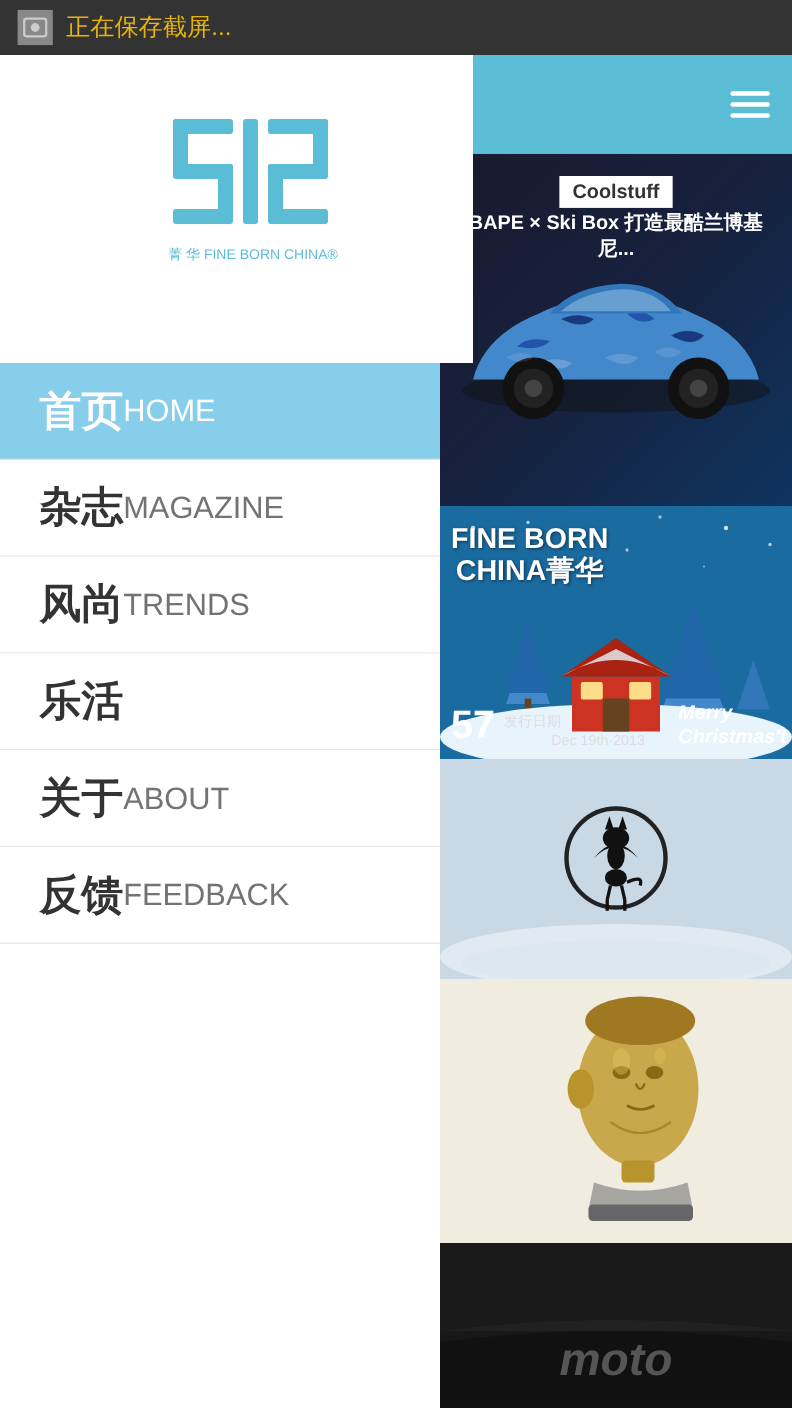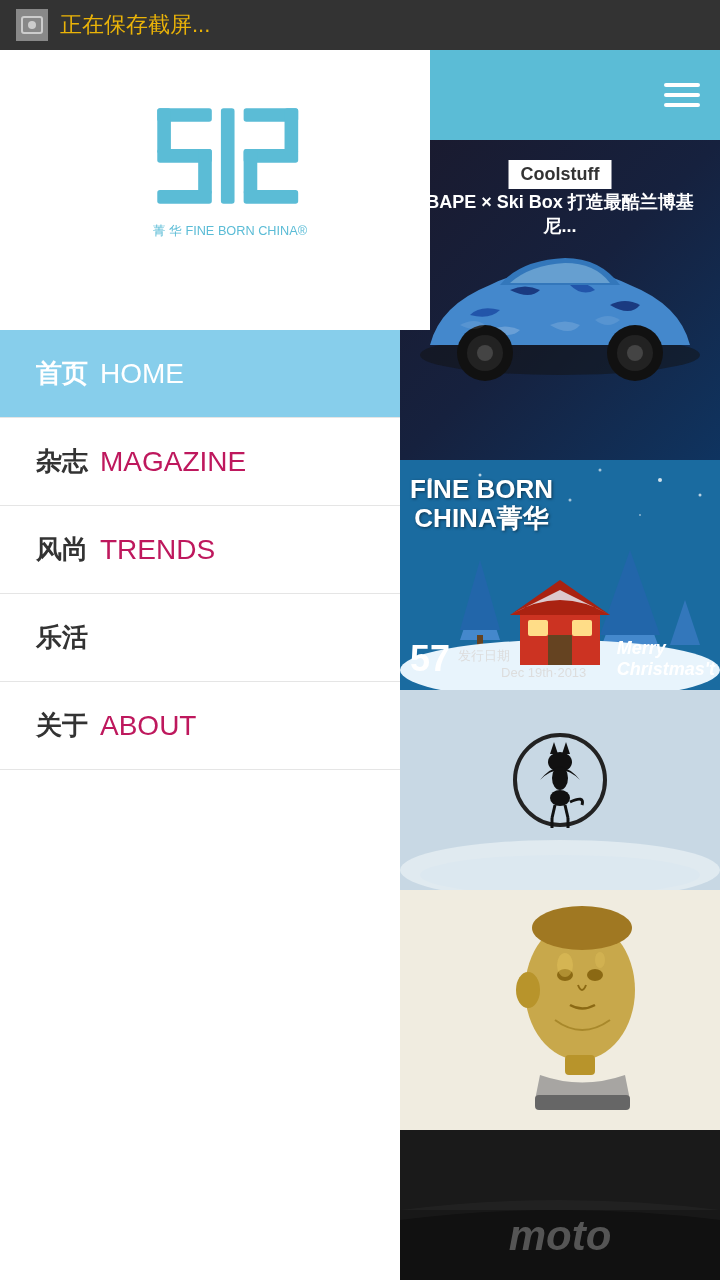--- a/index.html
+++ b/index.html
@@ -60,33 +60,32 @@
       height: 88px;
       border-bottom: 1px solid #e5e5e5;
       cursor: pointer;
     }
 
     .nav-item.active {
       background: #87CEEB;
     }
 
     .nav-item-chinese {
-      font-size: 26px;
+      font-size: 38px;
       color: #333;
       font-weight: bold;
-      margin-right: 12px;
     }
 
     .nav-item.active .nav-item-chinese {
       color: #fff;
     }
 
     .nav-item-english {
       font-size: 28px;
-      color: #be185d;
+      color: #737373;
       font-weight: normal;
     }
 
     .nav-item.active .nav-item-english {
       color: #fff;
     }
 
     
     .content-area {
       position: absolute;
@@ -312,20 +311,24 @@
         <span class="nav-item-chinese">风尚</span> 
         <span class="nav-item-english">TRENDS</span>
       </div>
       <div class="nav-item">
         <span class="nav-item-chinese">乐活</span> 
       </div>
       <div class="nav-item">
         <span class="nav-item-chinese">关于</span> 
         <span class="nav-item-english">ABOUT</span>
       </div>
+      <div class="nav-item">
+        <span class="nav-item-chinese">反馈</span> 
+        <span class="nav-item-english">FEEDBACK</span>
+      </div>
     </div>
 </div>
 
 <div class="content-area">
 
   <div class="content-header">
     <div class="hamburger-icon">
       <div class="hamburger-line"></div>
       <div class="hamburger-line"></div>
       <div class="hamburger-line"></div>

